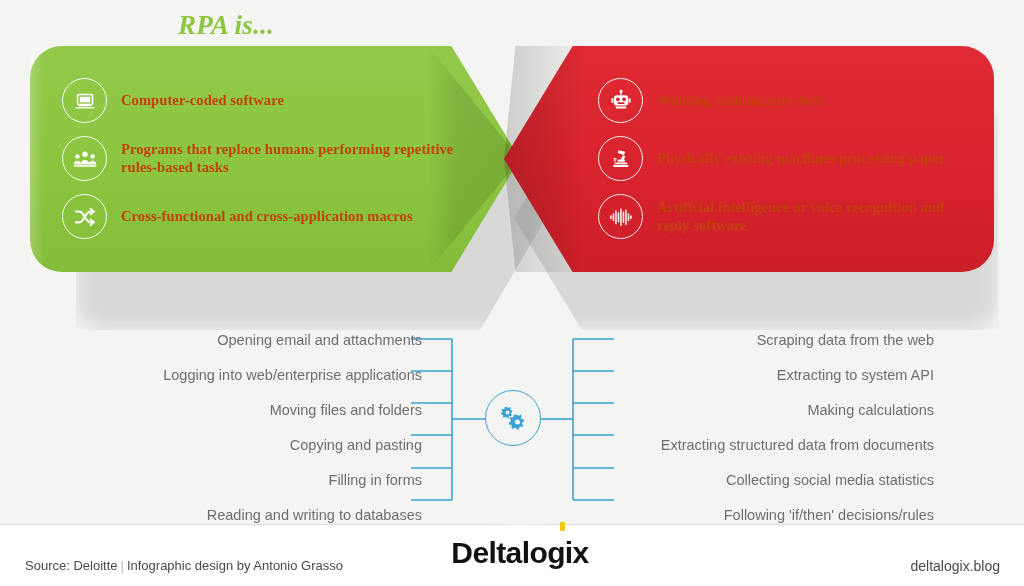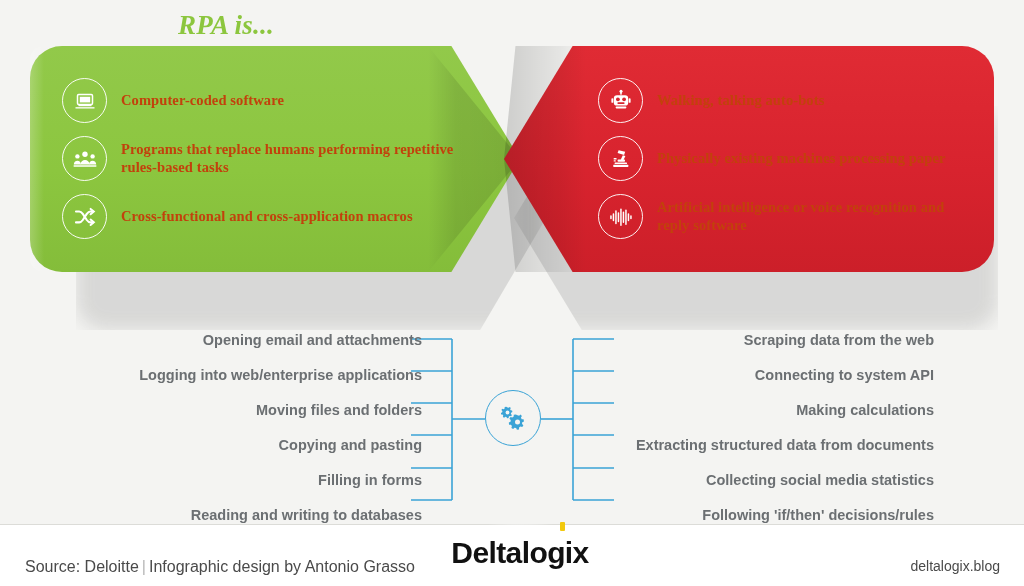--- a/index.html
+++ b/index.html
@@ -127,21 +127,21 @@
     font-family: "Liberation Serif", serif;
     font-weight: bold;
     font-size: 25px;
     color: #3aa3d6;
     white-space: nowrap;
   }
 
   #capabilities {
     position: absolute;
     left: 0; top: 322px;
-    width: 1024px; height: 195px; font-weight: bold;
+    width: 1024px; height: 195px;
   }
 
   .cap-col {
     position: absolute;
     top: 0;
     width: 330px;
     display: flex;
     flex-direction: column;
   }
   #cap-left  { left: 92px;  align-items: flex-end; }
@@ -184,21 +184,21 @@
   }
   #footer {
     position: absolute;
     left: 0; top: 525px;
     width: 1024px; height: 61px;
     background: #ffffff;
   }
   #footer-source {
     position: absolute; left: 25px; top: 558px;
     font-family: "Liberation Sans", sans-serif;
-    font-size: 16px; color: #4a4a4a;
+    font-size: 13px; color: #4a4a4a;
     white-space: nowrap;
   }
   #footer-sep { color: #b6b6b6; padding: 0 3px; }
   #footer-site {
     position: absolute; right: 24px; top: 558px;
     font-family: "Liberation Sans", sans-serif;
     font-size: 14px; color: #4a4a4a;
     white-space: nowrap;
   }
   #logo {
@@ -373,21 +373,21 @@
       <div class="cap-item">Opening email and attachments</div>
       <div class="cap-item">Logging into web/enterprise applications</div>
       <div class="cap-item">Moving files and folders</div>
       <div class="cap-item">Copying and pasting</div>
       <div class="cap-item">Filling in forms</div>
       <div class="cap-item">Reading and writing to databases</div>
     </div>
 
     <div class="cap-col" id="cap-right">
       <div class="cap-item">Scraping data from the web</div>
-      <div class="cap-item">Connecting to system API</div>
+      <div class="cap-item">Extracting to system API</div>
       <div class="cap-item">Making calculations</div>
       <div class="cap-item">Extracting structured data from documents</div>
       <div class="cap-item">Collecting social media statistics</div>
       <div class="cap-item">Following 'if/then' decisions/rules</div>
     </div>
   </div>
 
   <div id="gear-node">
     <svg width="34" height="34" viewBox="0 0 34 34" fill="#3aa3d6">
 

